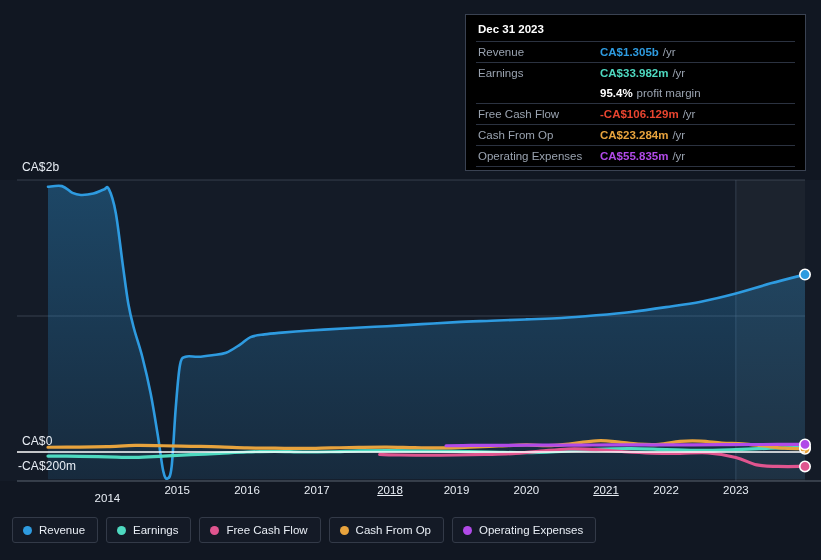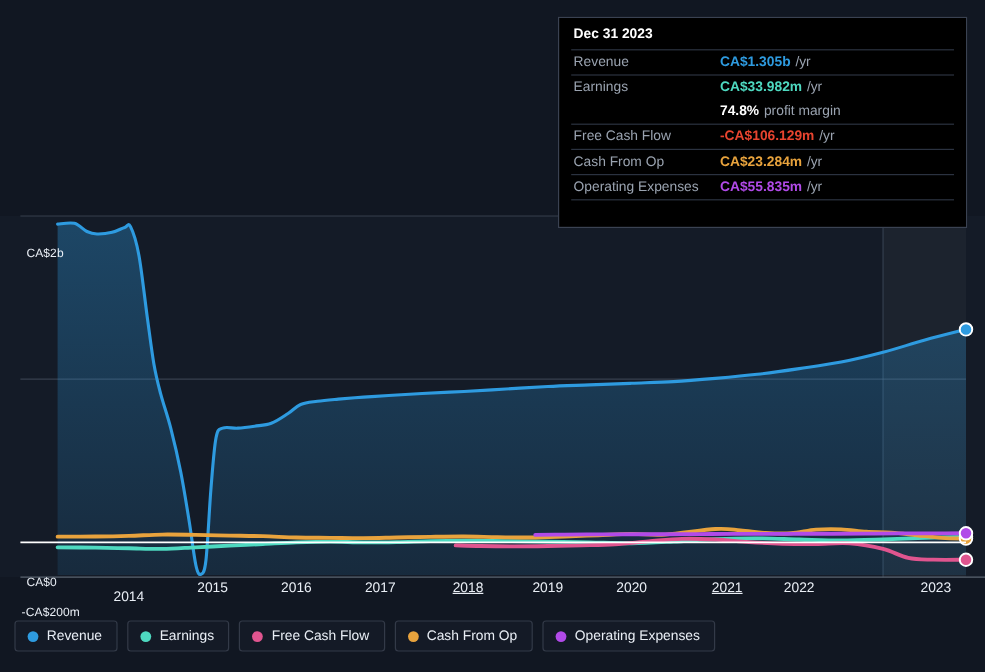--- a/index.html
+++ b/index.html
@@ -21,24 +21,23 @@
     position: absolute;
     left: 0; top: 155px;
     width: 821px; height: 330px;
   }
   #plot-svg { display: block; }
 
   
   .y-label {
     position: absolute;
     color: #e9eef5;
-    font-size: 10px;
+    font-size: 12px;
     letter-spacing: .1px;
     white-space: nowrap;
-    margin-top: 46px;
   }
   #y-top    { left: 22px; top: 160px; }
   #y-zero   { left: 22px; top: 434px; }
   #y-bottom { left: 18px; top: 459px; }
 
   
   #x-axis {
     position: absolute;
     left: 0; top: 484px;
     width: 821px; height: 22px;
@@ -52,21 +51,21 @@
     white-space: nowrap;
   }
 
   
   #tooltip {
     position: absolute;
     left: 465px; top: 14px;
     width: 341px;
     background: #000000;
     border: 1px solid #3a4252;
-    padding: 7px 10px 20px 10px;
+    padding: 7px 10px 1px 10px;
   }
   #tooltip-date {
     color: #ffffff;
     font-size: 11.5px;
     font-weight: bold;
     padding: 1px 0 6px 2px;
   }
   .tt-row {
     display: flex;
     align-items: baseline;
@@ -155,37 +154,37 @@
   <div id="x-axis">
       <div class="x-label" style="left: 107.4px; margin-top: 8px;">2014</div>
       <div class="x-label" style="left: 177.2px;">2015</div>
       <div class="x-label" style="left: 247px; text-align: right;">2016</div>
       <div class="x-label" style="left: 316.9px; text-align: right;">2017</div>
       <div class="x-label" style="left: 390px; text-decoration: underline;">2018</div>
       <div class="x-label" style="left: 456.5px;">2019</div>
       <div class="x-label" style="left: 526.4px;">2020</div>
       <div class="x-label" style="left: 606px; text-decoration: underline;">2021</div>
       <div class="x-label" style="left: 666px;">2022</div>
-      <div class="x-label" style="left: 735.9px; margin-left: 44px;">2023</div>
+      <div class="x-label" style="left: 735.9px;">2023</div>
     </div>
 
   <div id="tooltip">
     <div id="tooltip-date">Dec 31 2023</div>
     <div id="tooltip-rows">
         <div class="tt-row">
           <div class="tt-label">Revenue</div>
           <div><span class="tt-value" style="color: rgb(46, 155, 224);">CA$1.305b</span><span class="tt-unit">/yr</span></div>
         </div>
         <div class="tt-row">
           <div class="tt-label">Earnings</div>
           <div><span class="tt-value" style="color: rgb(78, 217, 192);">CA$33.982m</span><span class="tt-unit">/yr</span></div>
         </div>
         <div class="tt-row no-rule">
           <div class="tt-label"></div>
-          <div><span class="tt-value" style="color: rgb(255, 255, 255);">74.8%</span><span class="tt-sub">profit margin</span></div>
+          <div><span class="tt-value" style="color: rgb(255, 255, 255);">95.4%</span><span class="tt-sub">profit margin</span></div>
         </div>
         <div class="tt-row">
           <div class="tt-label">Free Cash Flow</div>
           <div><span class="tt-value" style="color: rgb(232, 68, 47); text-align: center;">-CA$106.129m</span><span class="tt-unit">/yr</span></div>
         </div>
         <div class="tt-row">
           <div class="tt-label">Cash From Op</div>
           <div><span class="tt-value" style="color: rgb(232, 163, 61);">CA$23.284m</span><span class="tt-unit">/yr</span></div>
         </div>
         <div class="tt-row">

